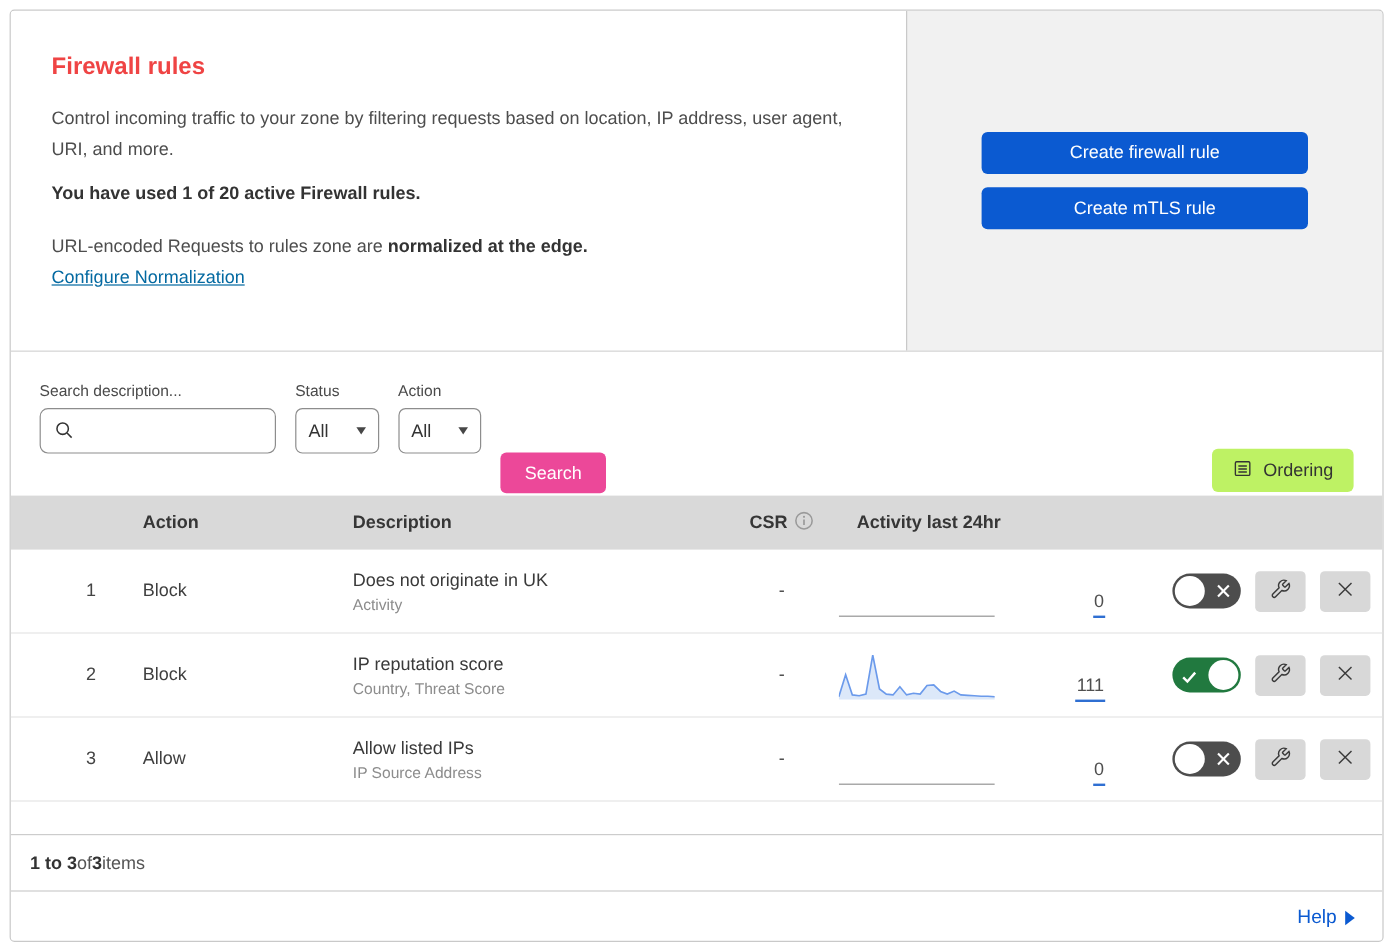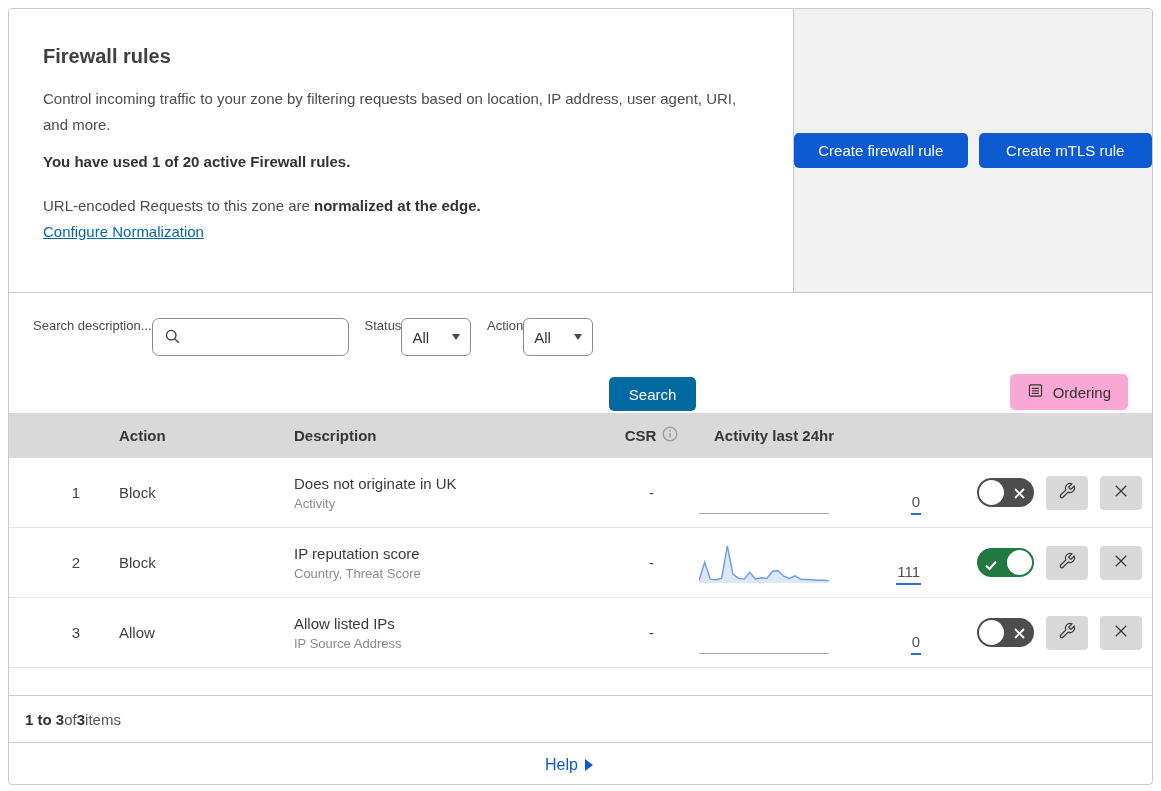--- a/index.html
+++ b/index.html
@@ -4,56 +4,56 @@
 <style>
   * { margin:0; padding:0; box-sizing:border-box; }
   html,body { width:1161px; height:791px; background:#fff; font-family:"Liberation Sans", sans-serif; color:#363636; }
   .card {
     position:absolute; left:8px; top:8px; width:1145px; height:777px;
     border:1px solid #c9c9c9; border-radius:4px; background:#fff; overflow:hidden;
   }
   
   .top { display:flex; height:284px; border-bottom:1px solid #c9c9c9; }
   .top-left { flex:1; background:#fff; padding:36px 40px 0 34px; }
-  .page-title { font-size:20px; font-weight:600; color:#404040; margin-bottom:18px; }
+  .page-title { font-size:20px; font-weight:600; color:#ef4444; margin-bottom:18px; }
   .desc { font-size:15px; color:#4d4d4d; line-height:1.72; max-width:710px; }
   .usage { font-size:15px; font-weight:bold; color:#333; margin-top:15px; }
   .norm { font-size:15px; color:#4d4d4d; margin-top:27px; }
   .norm b { color:#333; }
   .link { color:#0369a1; text-decoration:underline; font-size:15px; display:inline-block; margin-top:9px; cursor:pointer; }
   .top-right {
-    width:359px; background:#f1f1f1; border-left:1px solid #c9c9c9;
-    display:flex; flex-direction:row; align-items:center; justify-content:center; gap:11px;
+    width:397px; background:#f1f1f1; border-left:1px solid #c9c9c9;
+    display:flex; flex-direction:column; align-items:center; justify-content:center; gap:11px;
   }
   .btn-primary {
     width:272px; height:35px; background:#0b5ad1; color:#fff; font-size:15px;
     border:none; border-radius:5px; cursor:pointer; font-family:inherit;
   }
   
   .filterbar { height:120px; padding:25px 24px 0 24px; display:flex; align-items:flex-start; }
-  .fgroup { display:flex; flex-direction:row; margin-right:16px; }
+  .fgroup { display:flex; flex-direction:column; margin-right:16px; }
   .flabel { font-size:13px; color:#4a4a4a; margin-bottom:7px; }
   .search-wrap { position:relative; }
   .search-input {
     width:197px; height:38px; border:1px solid #8d8d8d; border-radius:7px;
     padding:0 10px 0 36px; font-size:15px; font-family:inherit; color:#333; background:#fff;
   }
   .search-ico { position:absolute; left:12px; top:10px; }
   .dropdown {
     height:38px; border:1px solid #8d8d8d; border-radius:6px; background:#fff;
     display:flex; align-items:center; gap:23px; padding:0 10px; font-size:15px; color:#333; cursor:pointer;
   }
   .caret { width:0; height:0; border-left:4.5px solid transparent; border-right:4.5px solid transparent; border-top:6px solid #474747; }
   .btn-search {
-    height:34px; padding:0 20px; background:#0369a1; color:#fff; font-size:15px;
+    height:34px; padding:0 20px; background:#ec4899; color:#fff; font-size:15px;
     border:none; border-radius:5px; cursor:pointer; align-self:flex-end; margin-bottom:2px; font-family:inherit;
   }
   .btn-ordering {
     margin-left:auto; align-self:flex-end; margin-bottom:3px;
-    height:36px; padding:0 17px; background:#f9a8d4; border:none; border-radius:5px;
+    height:36px; padding:0 17px; background:#bef264; border:none; border-radius:5px;
     display:flex; align-items:center; gap:9px; font-size:15px; color:#333; cursor:pointer; font-family:inherit;
   }
   
   .tgrid { display:grid; grid-template-columns:95px 190px 310px 95px 245px 1fr; align-items:center; }
   .thead { height:45px; background:#d9d9d9; font-size:15px; font-weight:600; color:#363636; }
   .th-action { padding-left:15px; }
   .th-csr { justify-self:center; display:flex; align-items:center; gap:6px; }
   .th-activity { padding-left:15px; }
   .trow { height:70px; border-bottom:1px solid #e4e4e4; }
   .c-idx { justify-self:end; padding-right:24px; font-size:15px; color:#444; }
@@ -74,35 +74,35 @@
   .toggle.on .knob { left:30px; }
   .toggle.on .sym-check { display:block; }
   .icon-btn {
     width:42px; height:34px; border:none; border-radius:4px; background:#d8d8d8;
     display:flex; align-items:center; justify-content:center; cursor:pointer;
   }
   
   .table-tail { height:27px; }
   .tfoot { height:47px; border-top:1px solid #ccc; display:flex; align-items:center; padding-left:16px; font-size:15px; color:#555; }
   .tfoot b { color:#333; }
-  .helpbar { height:45px; border-top:1px solid #ccc; display:flex; align-items:center; justify-content:center; padding-right:23px; }
+  .helpbar { height:45px; border-top:1px solid #ccc; display:flex; align-items:center; justify-content:flex-end; padding-right:23px; }
   .help-link { display:flex; align-items:center; gap:7px; color:#0b5ad1; font-size:16px; cursor:pointer; }
   .help-arrow { width:0; height:0; border-top:6px solid transparent; border-bottom:6px solid transparent; border-left:8px solid #0b5ad1; }
 </style>
 </head>
 <body>
 
 <div class="card">
 
   <div class="top">
     <div class="top-left">
       <div class="page-title">Firewall rules</div>
       <div class="desc">Control incoming traffic to your zone by filtering requests based on location, IP address, user agent, URI, and more.</div>
       <div class="usage">You have used 1 of 20 active Firewall rules.</div>
-      <div class="norm"><span>URL-encoded Requests to this zone are </span><b>normalized at the edge.</b></div>
+      <div class="norm"><span>URL-encoded Requests to rules zone are </span><b>normalized at the edge.</b></div>
       <a class="link">Configure Normalization</a>
     </div>
     <div class="top-right">
       <button class="btn-primary">Create firewall rule</button>
       <button class="btn-primary">Create mTLS rule</button>
     </div>
   </div>
 
   <div class="filterbar">
     <div class="fgroup">

